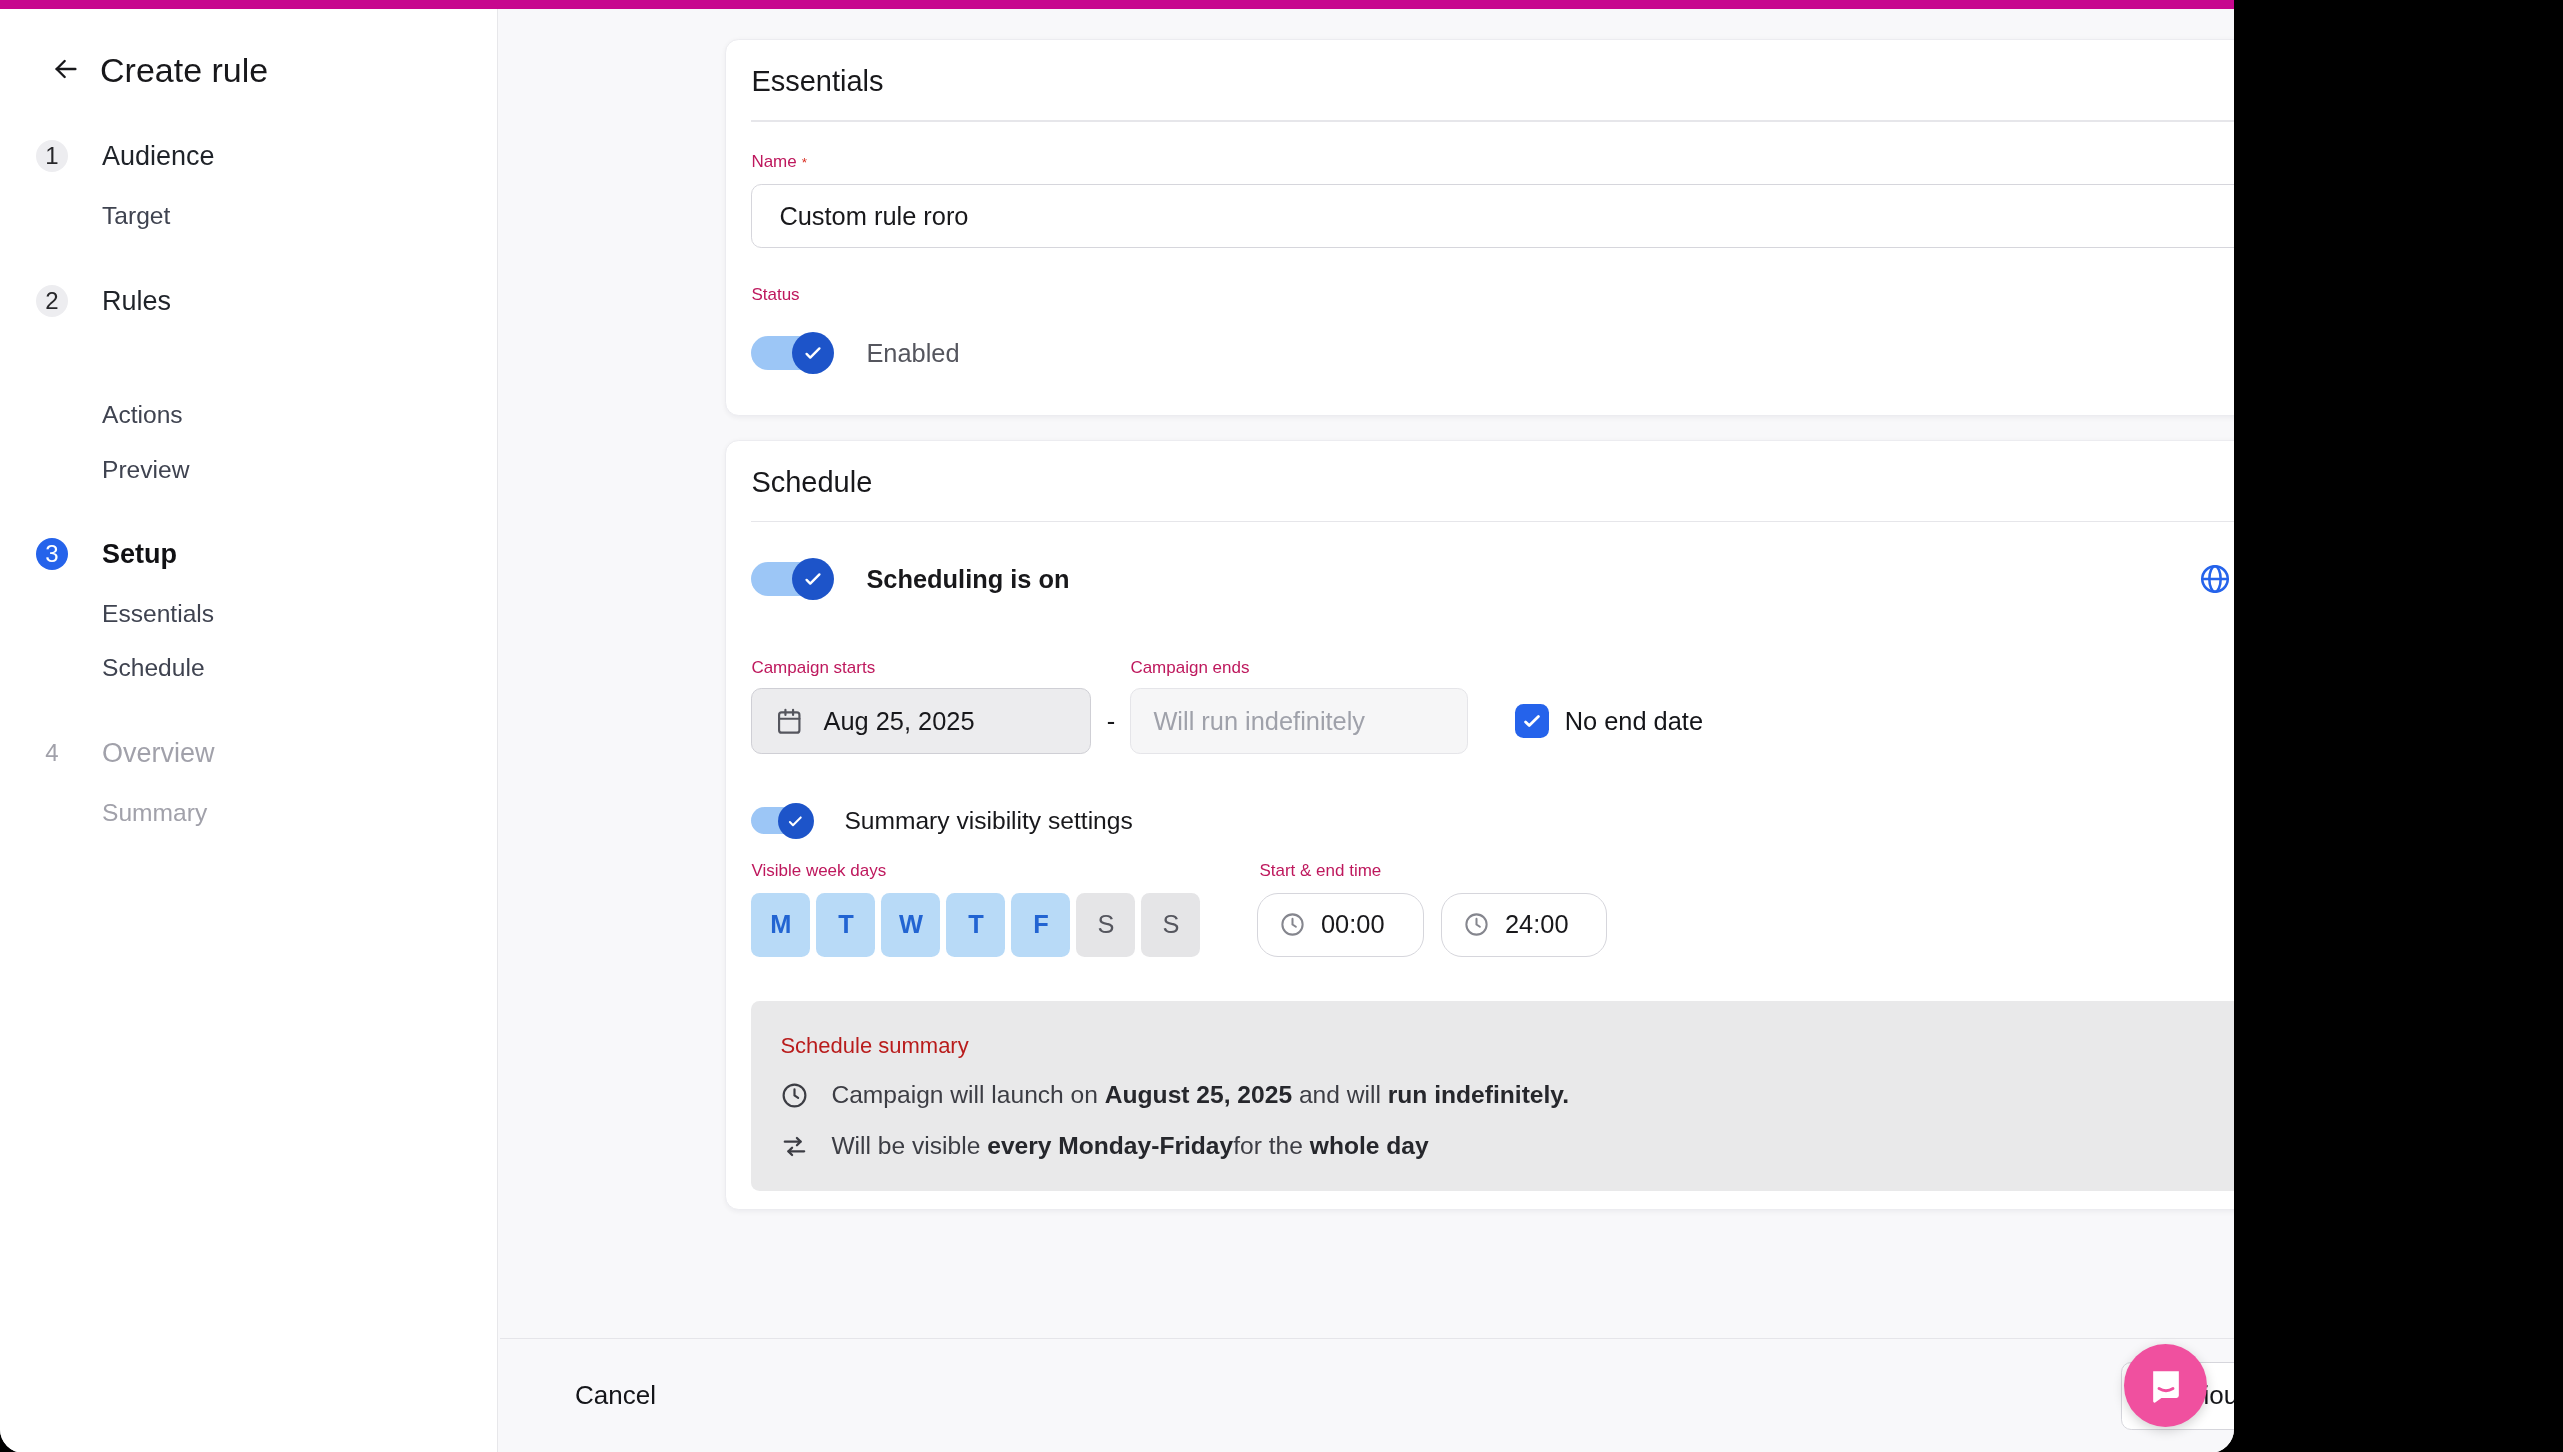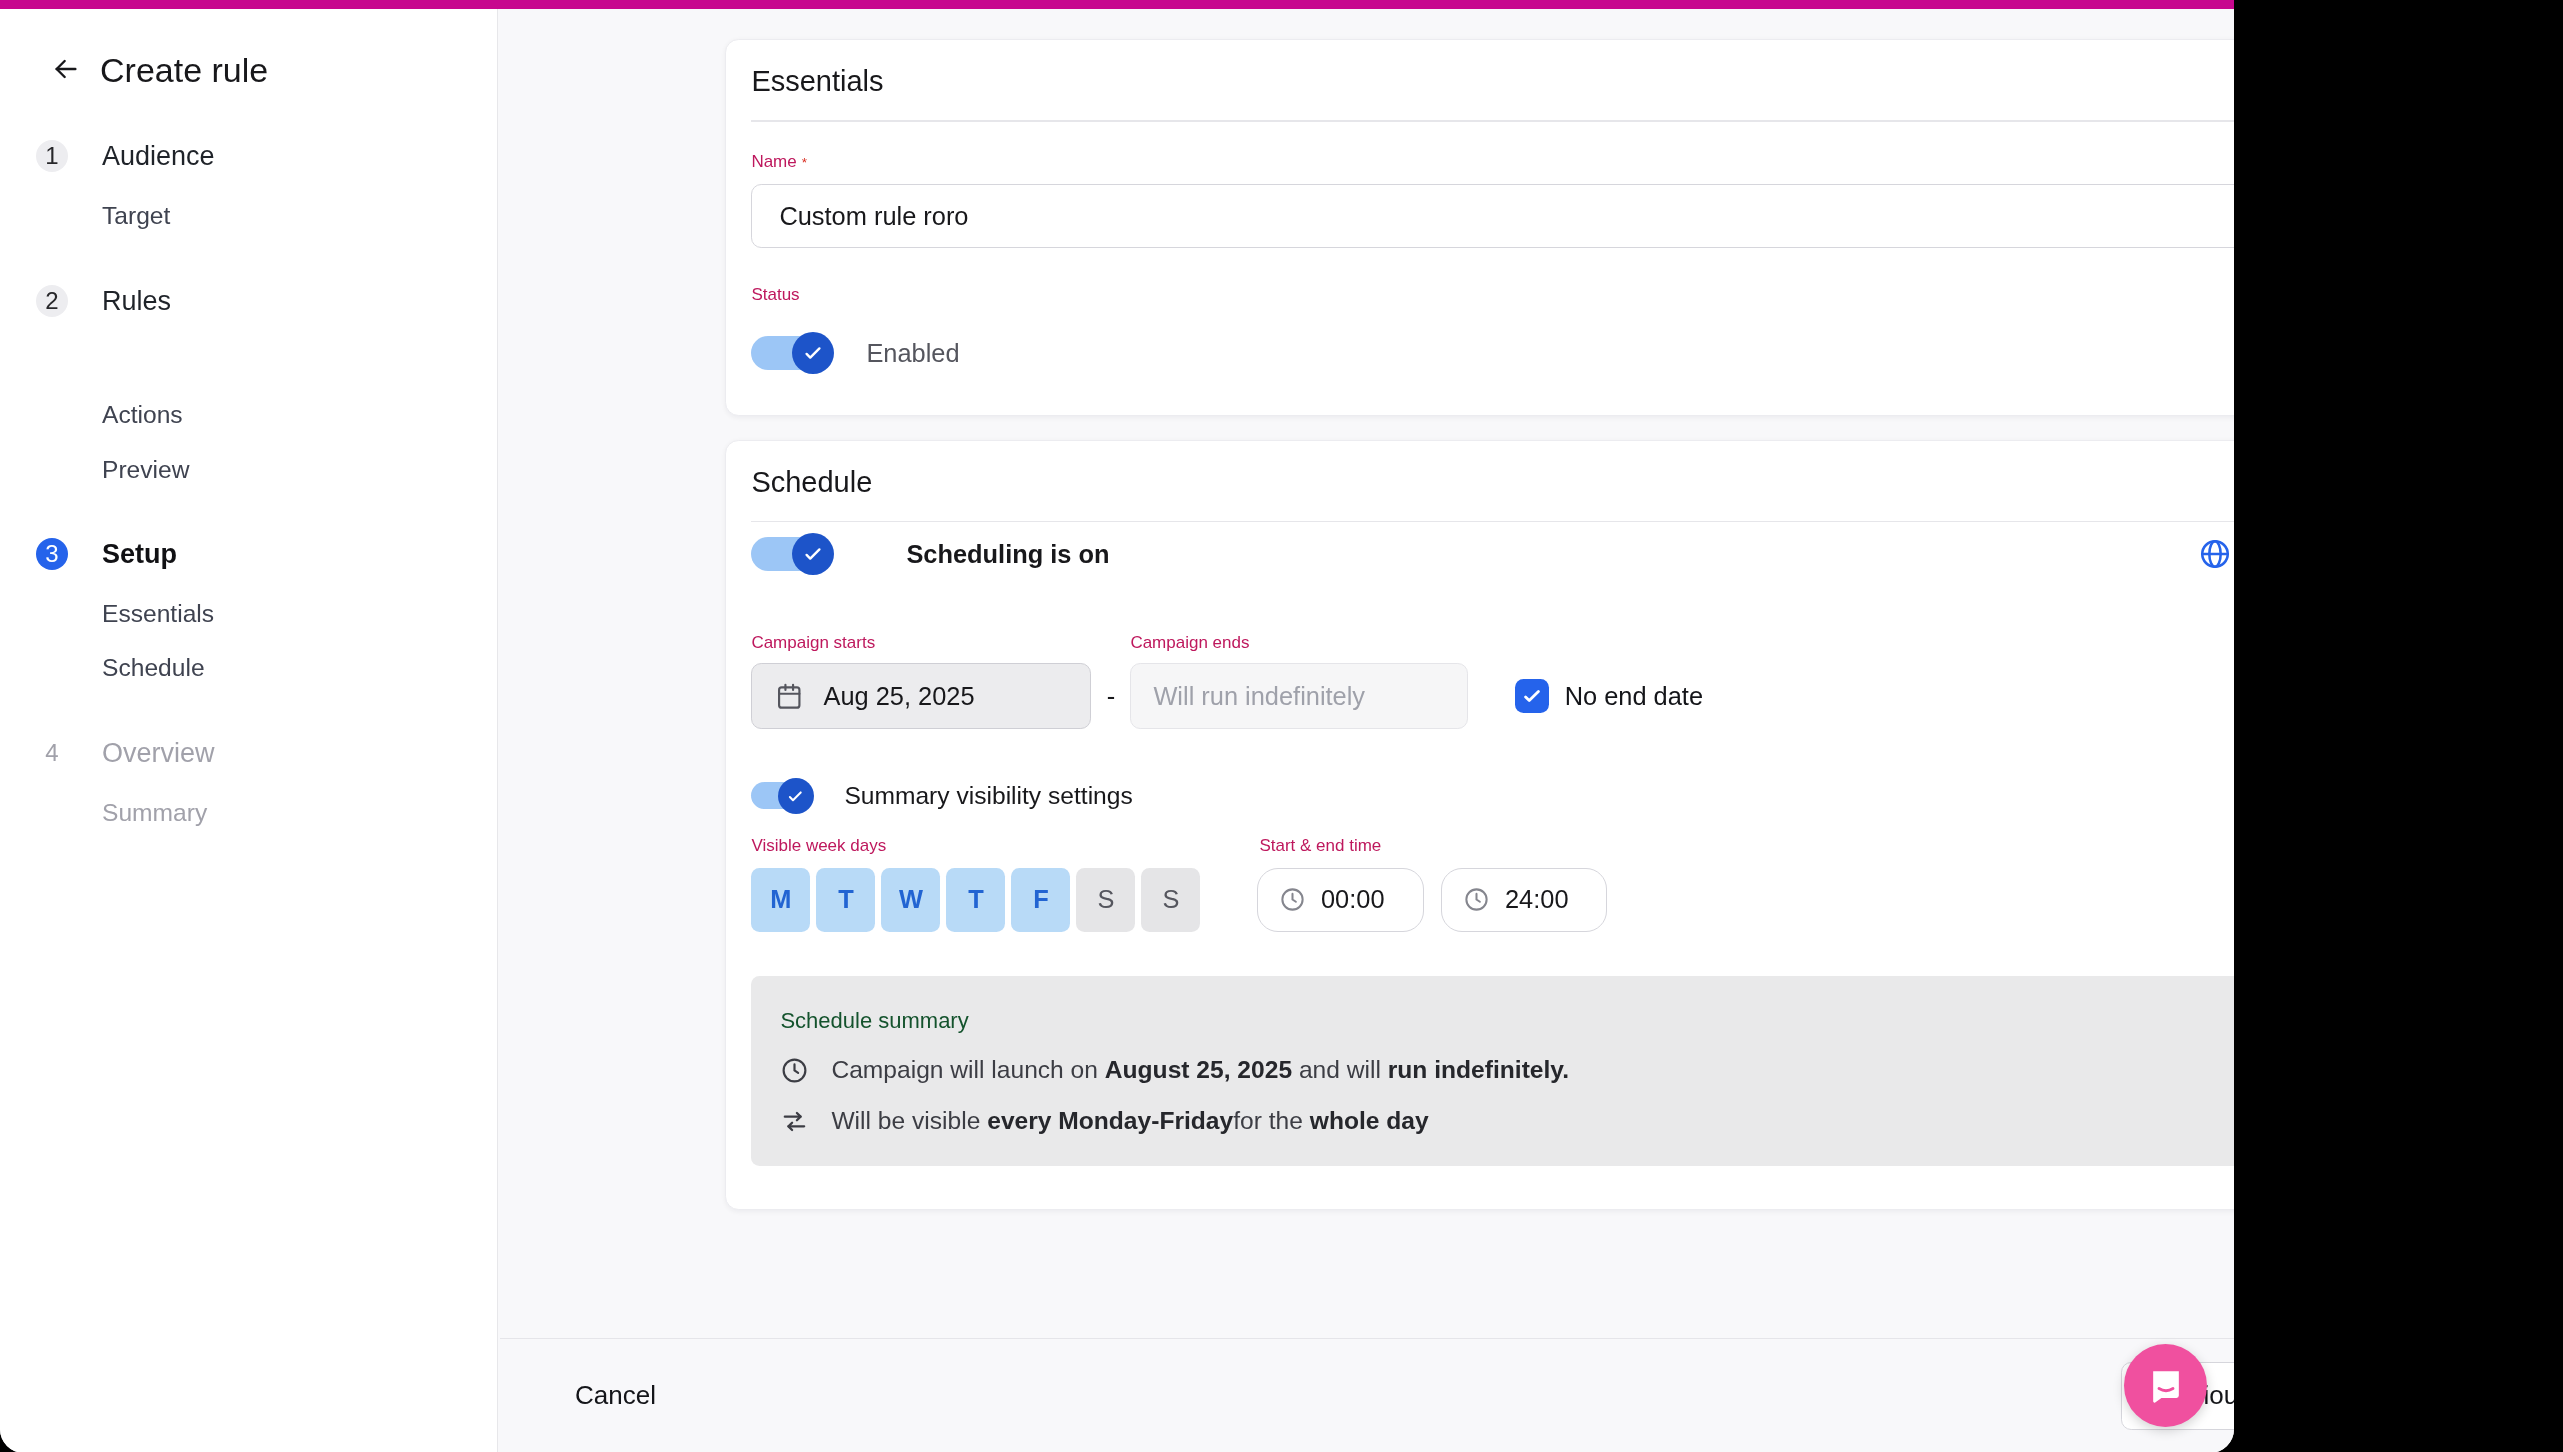--- a/index.html
+++ b/index.html
@@ -44,21 +44,21 @@
   .toggle .knob{position:absolute;right:-4.2px;top:-4.2px;width:42px;height:42px;border-radius:50%;
                 background:#1d54c9;display:flex;align-items:center;justify-content:center;}
   .toggle.sm{width:59px;height:27px;flex:0 0 59px;}
   .toggle.sm .track{border-radius:13.6px;}
   .toggle.sm .knob{width:36px;height:36px;top:-4.2px;right:-3.4px;}
   .toggle-row{display:flex;align-items:center;}
 
   .status-row{margin-top:27px;height:42px;}
   .status-row .value{margin-left:37px;font-size:25.4px;color:#55565e;}
 
-  .sched-toggle-row{margin-top:11px;height:42px;gap:40px;}
+  .sched-toggle-row{margin-top:36px;height:42px;}
   .sched-toggle-row .value{margin-left:37px;font-size:25.4px;font-weight:700;color:#18181b;}
   .tz{margin-left:auto;display:flex;align-items:center;gap:15.3px;cursor:pointer;}
   .tz .tz-label{font-size:26px;font-weight:700;color:#2563eb;}
 
   .labels-row{display:flex;margin-top:58px;}
   .inputs-row{display:flex;align-items:center;margin-top:10.2px;height:66px;}
   .date-input{display:flex;align-items:center;gap:18.6px;height:66px;border-radius:10.2px;padding:0 22px;}
   .date-start{width:340px;background:#ececee;border:1.7px solid #cfcfd5;color:#18181b;font-size:25.4px;}
   .date-end{width:338px;background:#f6f6f7;border:1.7px solid #e5e5e9;color:#9fa1aa;font-size:25.4px;}
   .dash{width:39px;text-align:center;font-size:25.4px;color:#18181b;}
@@ -71,21 +71,21 @@
   .wk-labels{display:flex;margin-top:20.3px;}
   .wk-row{display:flex;align-items:center;margin-top:12px;height:64px;}
   .day-btn{width:59px;height:64px;border-radius:8.5px;border:none;font-size:25.4px;font-weight:700;
            margin-right:6px;cursor:pointer;display:flex;align-items:center;justify-content:center;}
   .day-btn.on{background:#b8daf7;color:#2264d2;}
   .day-btn.off{background:#e5e5e7;color:#55565e;font-weight:400;}
   .time-box{display:flex;align-items:center;gap:15.3px;width:167px;height:64px;border:1.7px solid #d6d6dc;
             border-radius:21px;background:#fff;padding:0 20.3px;font-size:25.4px;color:#18181b;cursor:pointer;}
 
   .summary-box{margin-top:44px;height:190px;background:#e9e9ea;border-radius:8.5px;padding:32px 29px 0 29px;}
-  .summary-title{font-size:22px;color:#14532d;}
+  .summary-title{font-size:22px;color:#b91c1c;}
   .summary-line{display:flex;align-items:center;gap:22px;margin-top:22px;font-size:24.6px;color:#3c3d44;}
   .summary-line b{font-weight:700;color:#26272c;}
 
   
   .footer{position:absolute;left:0;bottom:0;width:2063px;height:115px;border-top:1.7px solid #e5e5e9;
           background:#f8f8fa;display:flex;align-items:center;}
   .cancel{margin-left:69px;font-size:26px;color:#141519;background:none;border:none;cursor:pointer;}
   .btn-prev{margin-left:auto;width:160px;height:68px;background:#fff;border:1.7px solid #d6d6dc;border-radius:10.2px;
             font-size:26px;color:#141519;cursor:pointer;}
   .btn-next{margin-left:14.4px;margin-right:153px;width:115px;height:68px;background:#2563eb;border:none;border-radius:10.2px;

